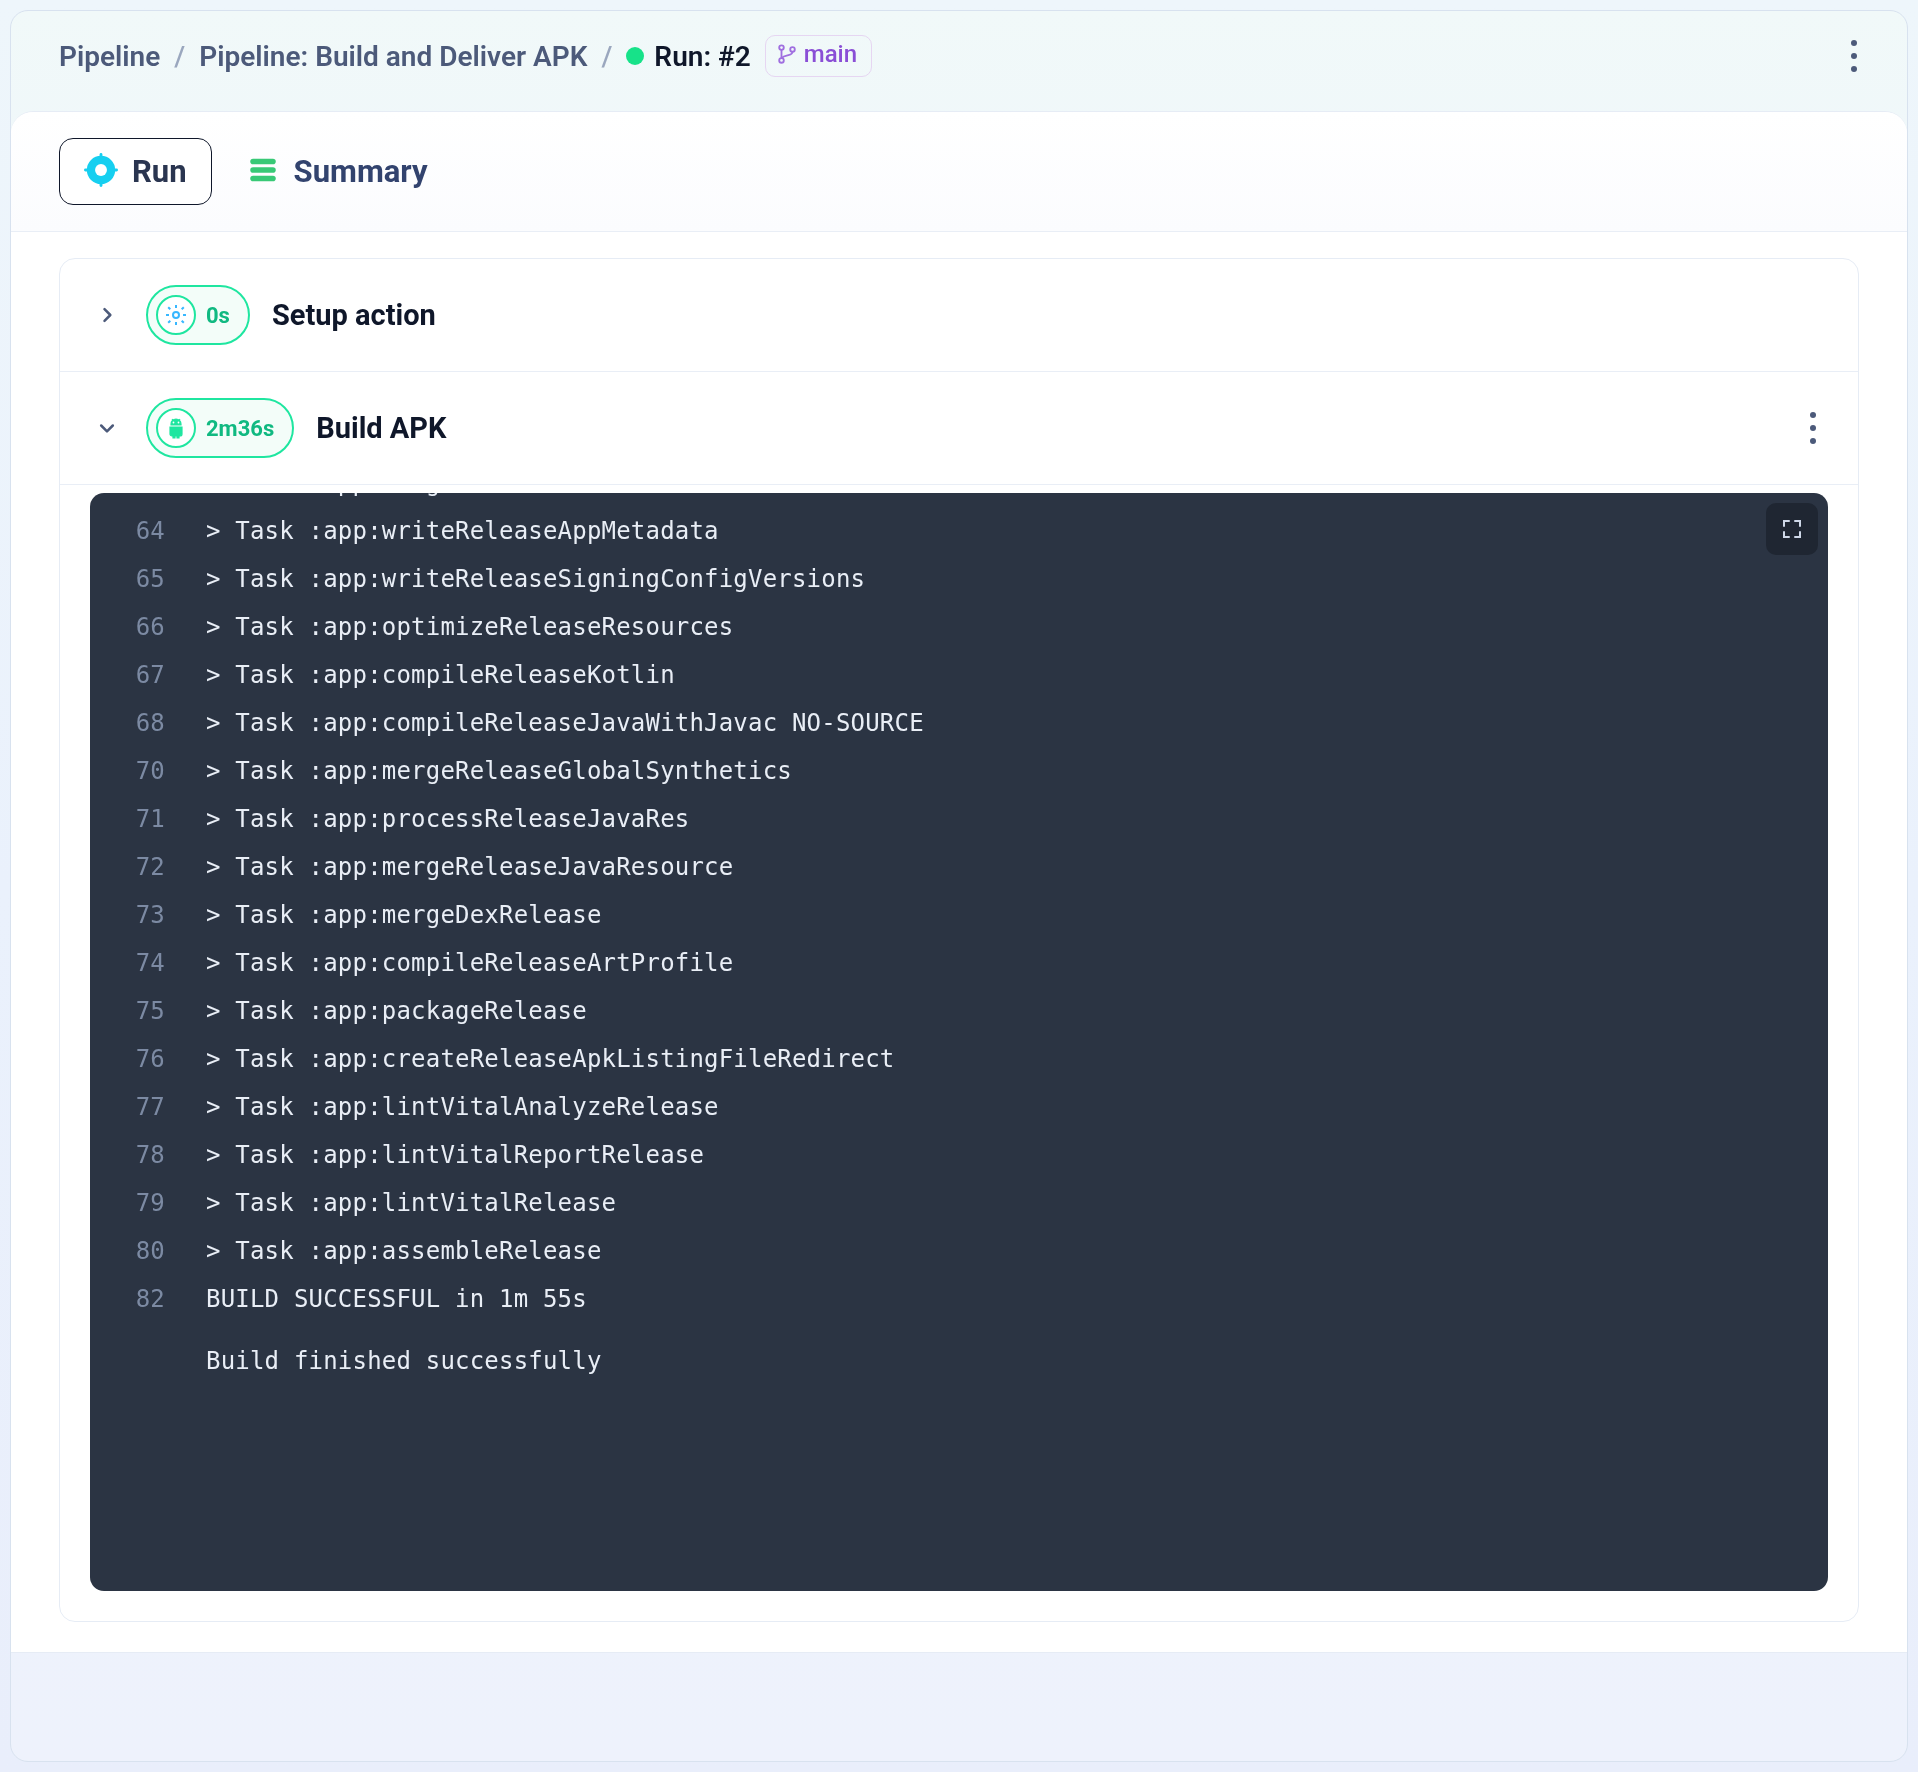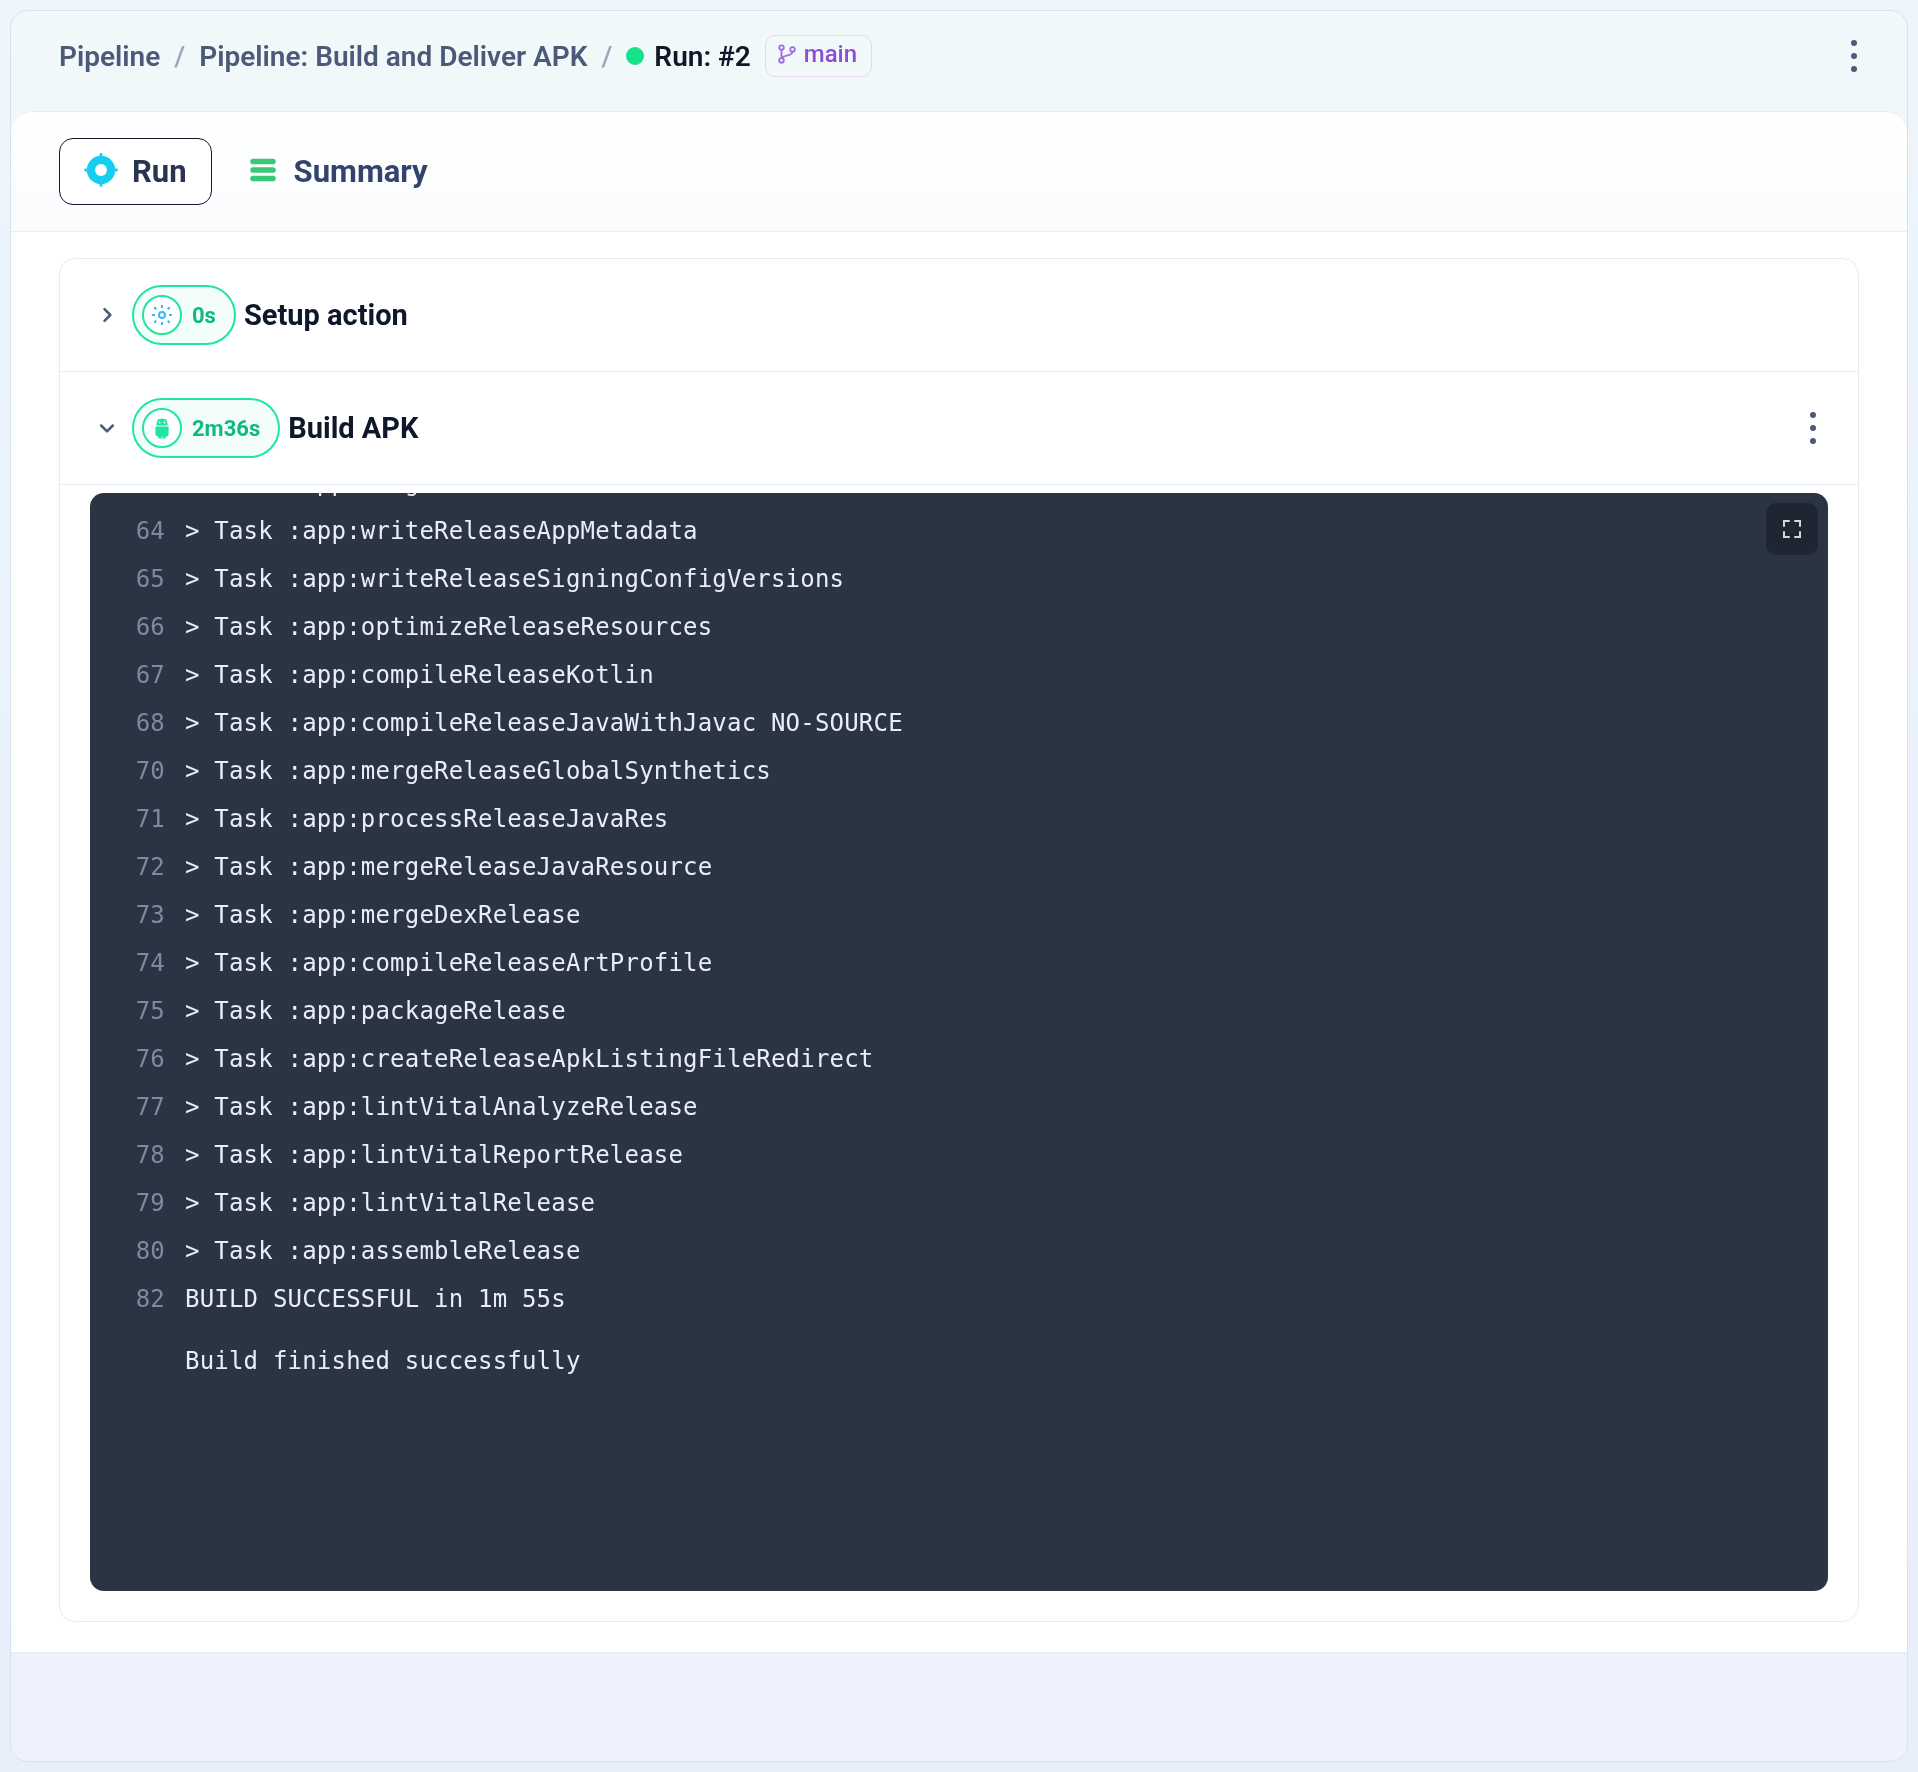--- a/index.html
+++ b/index.html
@@ -109,21 +109,21 @@
   }
   .steps-box {
     border: 1.5px solid #e6ecf5;
     border-radius: 16px;
     overflow: hidden;
     background: #fff;
   }
   .step-header {
     display: flex;
     align-items: center;
-    gap: 8px;
+    gap: 22px;
     padding: 26px 30px 26px 30px;
     border-bottom: 1px solid #e9eef6;
   }
   .step-header:last-of-type { border-bottom: none; }
   .chevron-btn {
     background: transparent;
     border: none;
     cursor: pointer;
     color: #4c5a7a;
     width: 34px; height: 34px;
@@ -174,20 +174,21 @@
   .log-scroll::-webkit-scrollbar { width: 14px; }
   .log-scroll::-webkit-scrollbar-thumb { background: #6d7a90; border-radius: 10px; }
   .log-line {
     display: flex;
     align-items: baseline;
     font-size: 24px;
     line-height: 48px;
     white-space: pre;
     color: #e9eef6;
     letter-spacing: 0.2px;
+    gap: 21px;
   }
   .log-ln {
     width: 95px;
     text-align: right;
     color: #7c8aa3;
     padding-right: 20px;
     user-select: none;
   }
   .fullscreen-btn {
     position: absolute;

